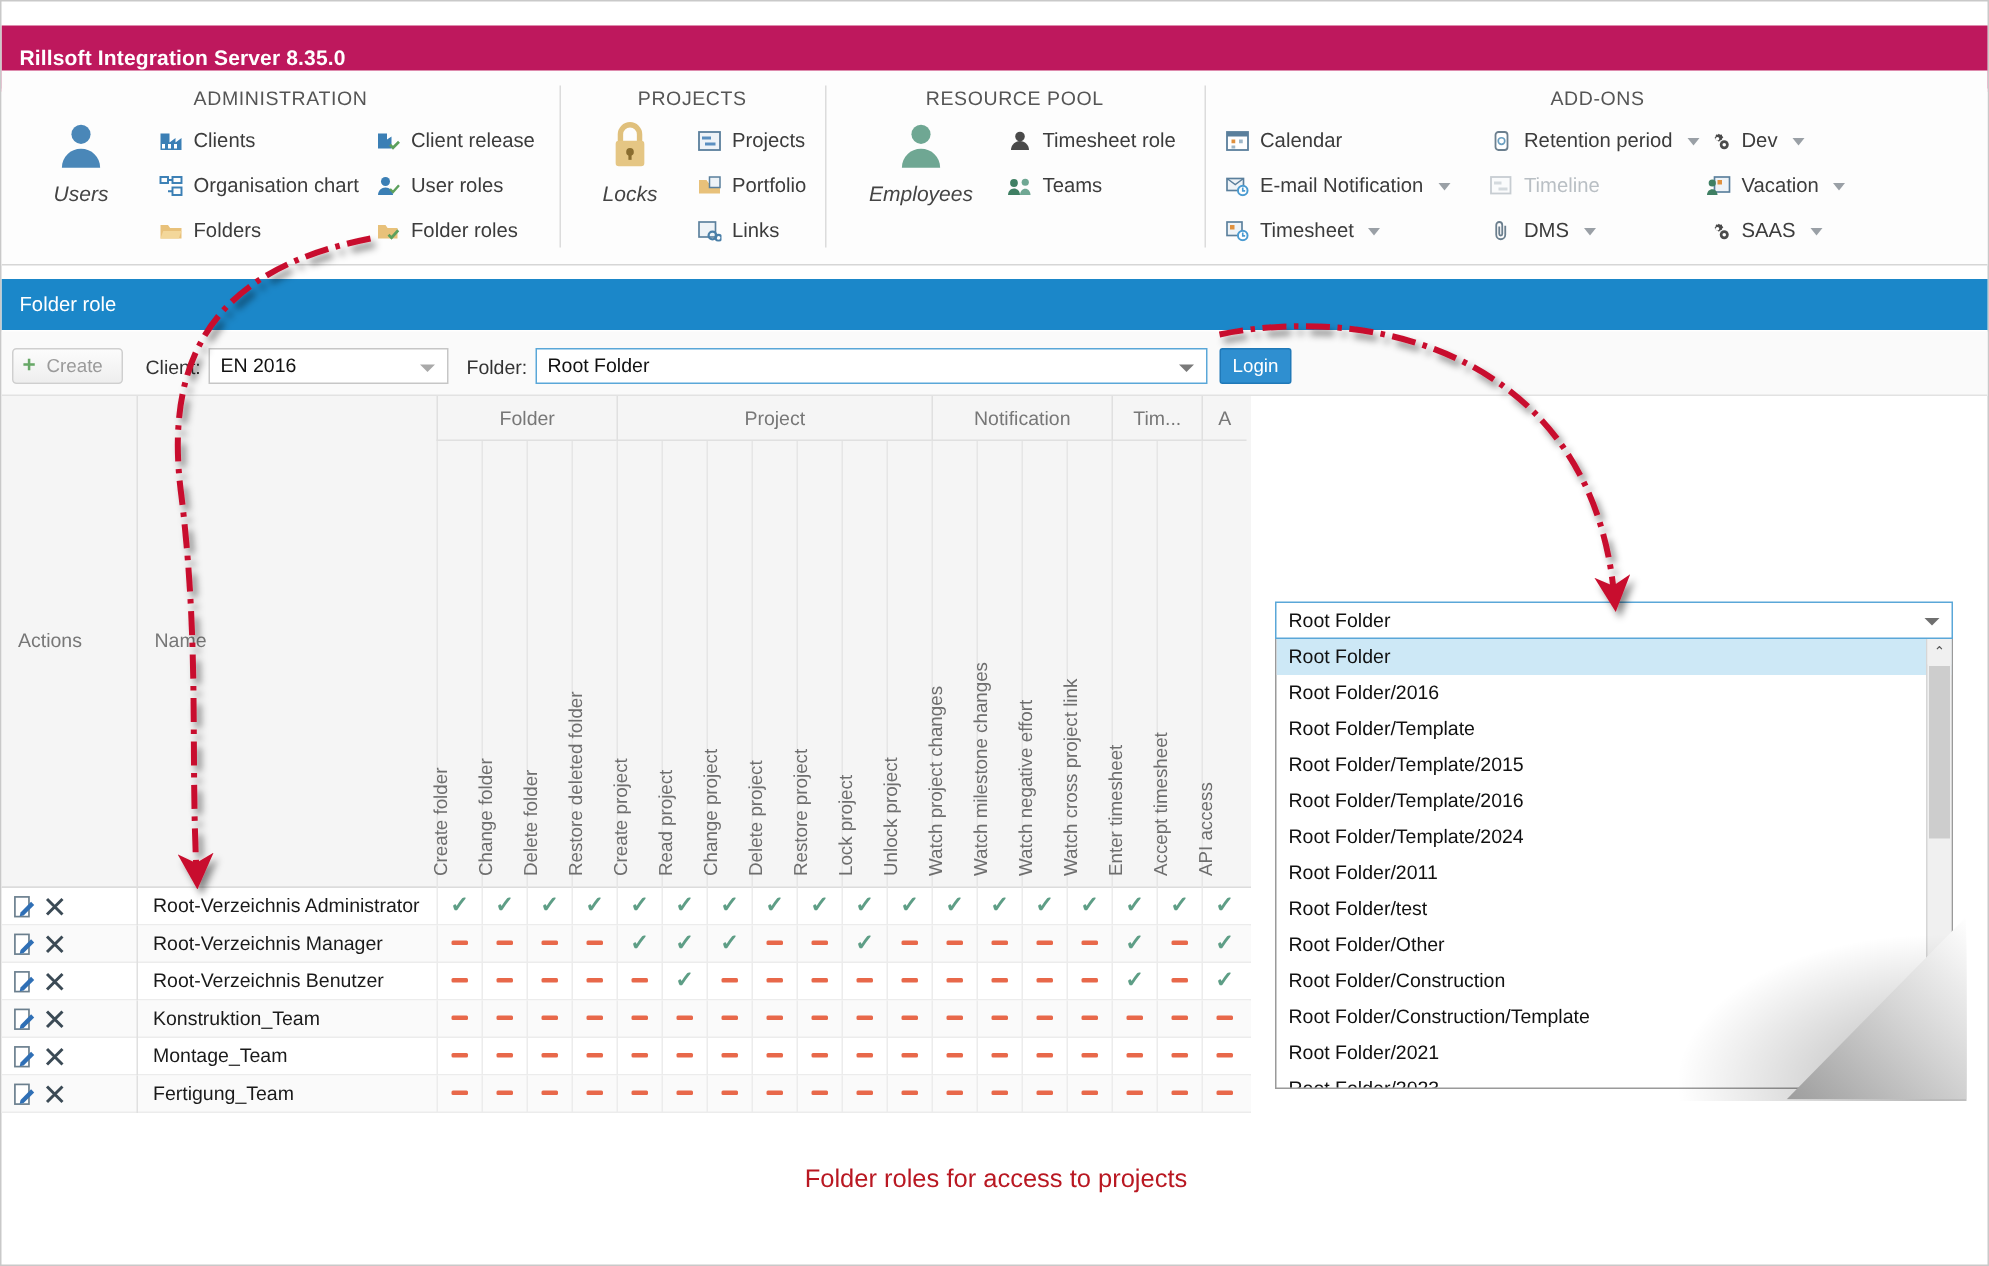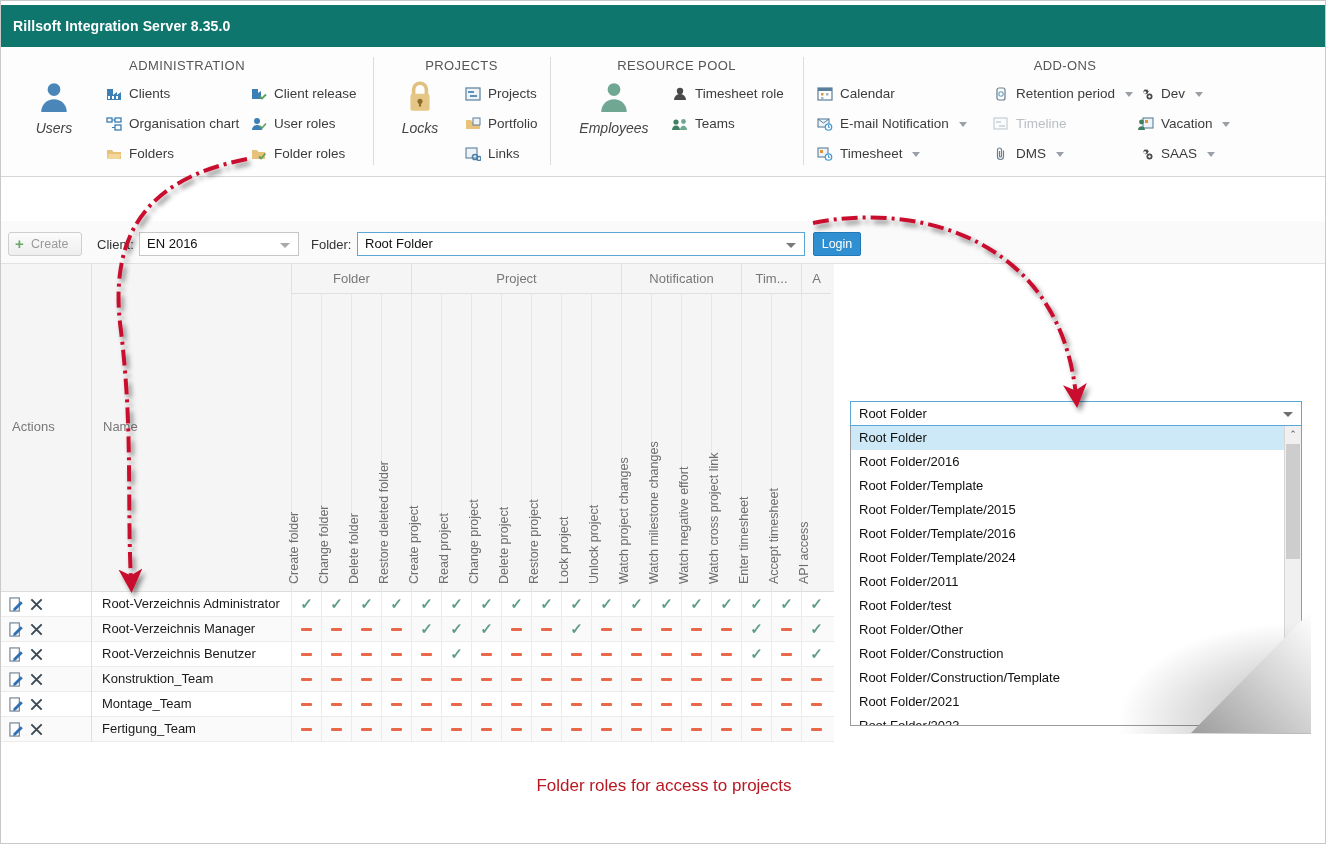--- a/index.html
+++ b/index.html
@@ -13,22 +13,22 @@
   #app {
     position: relative;
     width: 1326px; height: 844px;
     background: #ffffff;
     border: 1px solid #c9c9c9;
     overflow: hidden;
   }
 
   
   .titlebar {
-    position: absolute; left: 0; top: 4px; width: 1326px; height: 44px;
-    background: #0f766e;
+    position: absolute; left: 0; top: 16px; width: 1326px; height: 44px;
+    background: #be185d;
     border-bottom: 2px solid #ffffff;
   }
   .titlebar .tb-text {
     position: absolute; left: 12px; top: 13px;
     color: #ffffff; font-size: 14px; font-weight: bold;
     letter-spacing: .1px;
   }
 
   
   .ribbon {
@@ -502,20 +502,23 @@
               <circle cx="7" cy="5.5" r="1.2" fill="#fff"></circle>
               <circle cx="11.5" cy="9.5" r="3" fill="#4a4a4a"></circle>
               <circle cx="11.5" cy="9.5" r="1.2" fill="#fff"></circle>
             </svg>
         </span><span class="lbl">SAAS</span>
         <span class="caret"></span>
       </div>
     </div>
   </div>
 
+  <div class="sec-header">
+    <span class="sh-text">Folder role</span>
+  </div>
 
   <div class="toolrow"></div>
   <div class="create-btn">
     <span class="plus">+</span>
     <span>Create</span>
   </div>
   <span class="lbl-client">Client:</span>
   <div class="client-select">
     <span>EN 2016</span>
     <span class="dd-arrow"></span>

